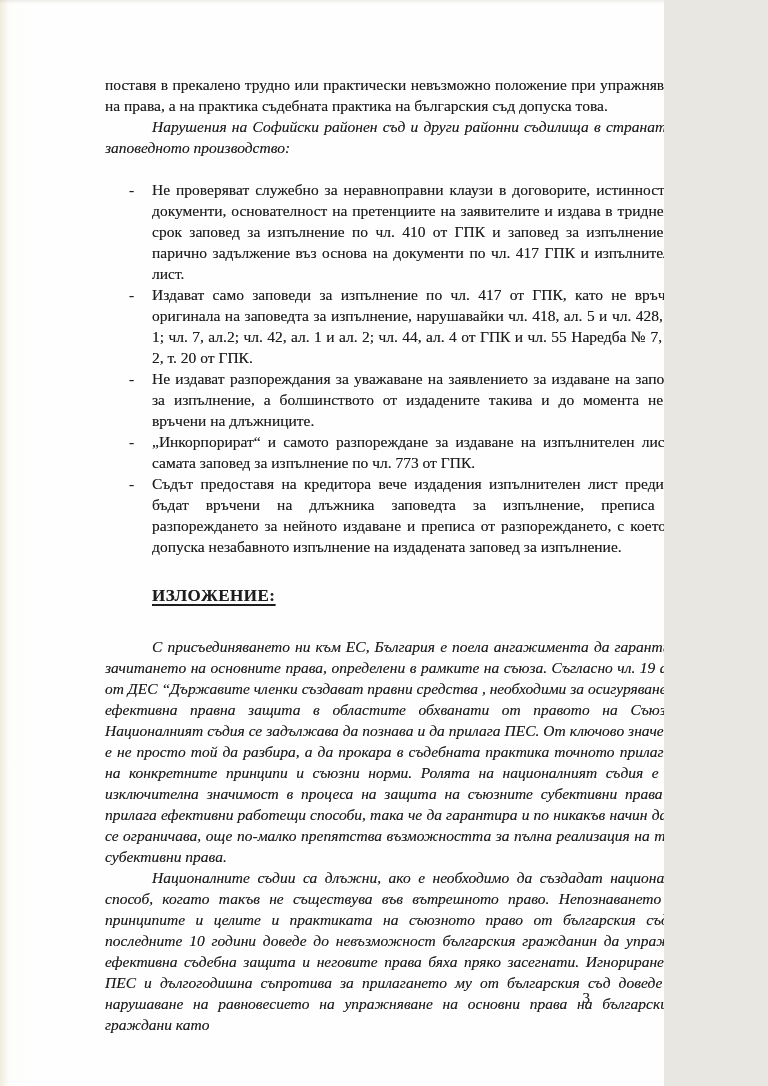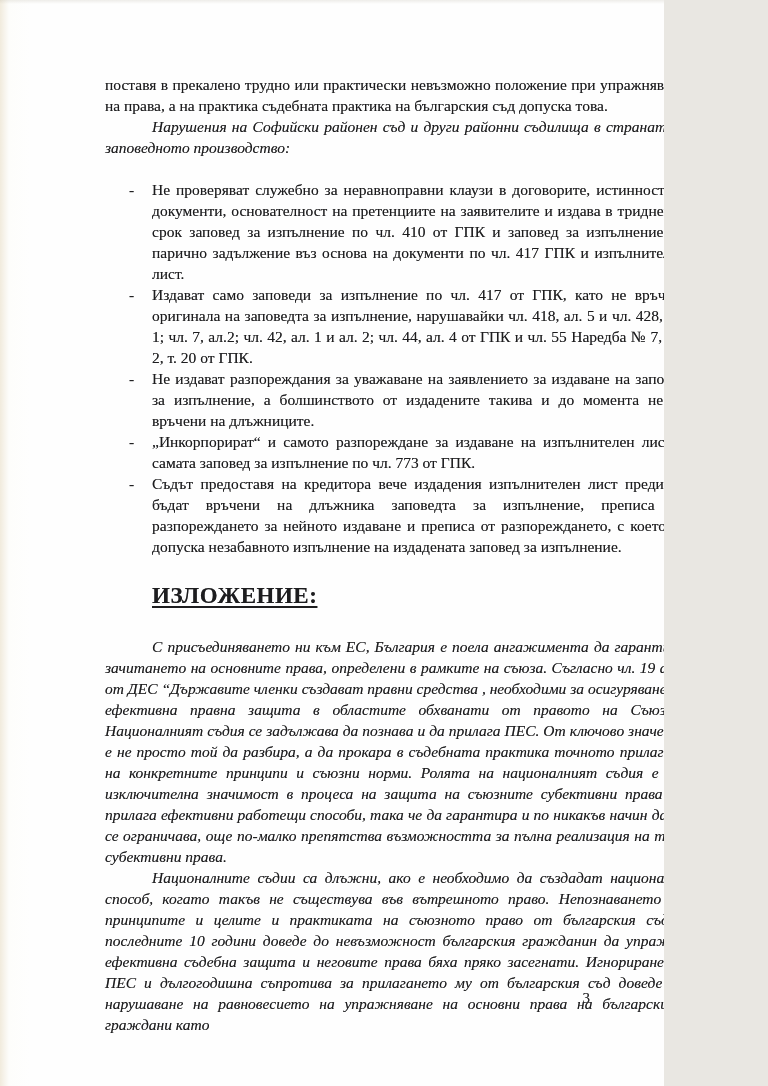--- a/index.html
+++ b/index.html
@@ -48,21 +48,21 @@
 
   .bullet-marker {
     position: absolute;
     left: 24px;
     top: 0;
   }
 
   .section-heading {
     margin-top: 27px;
     margin-left: 47px;
-    font-size: 23px;
+    font-size: 17px;
     line-height: 24px;
     font-weight: bold;
     letter-spacing: 0.5px;
     text-decoration: underline;
     text-decoration-thickness: 2px;
     text-underline-offset: 3px;
     text-align: left;
   }
 
   .body-block { margin-top: 28px; }

